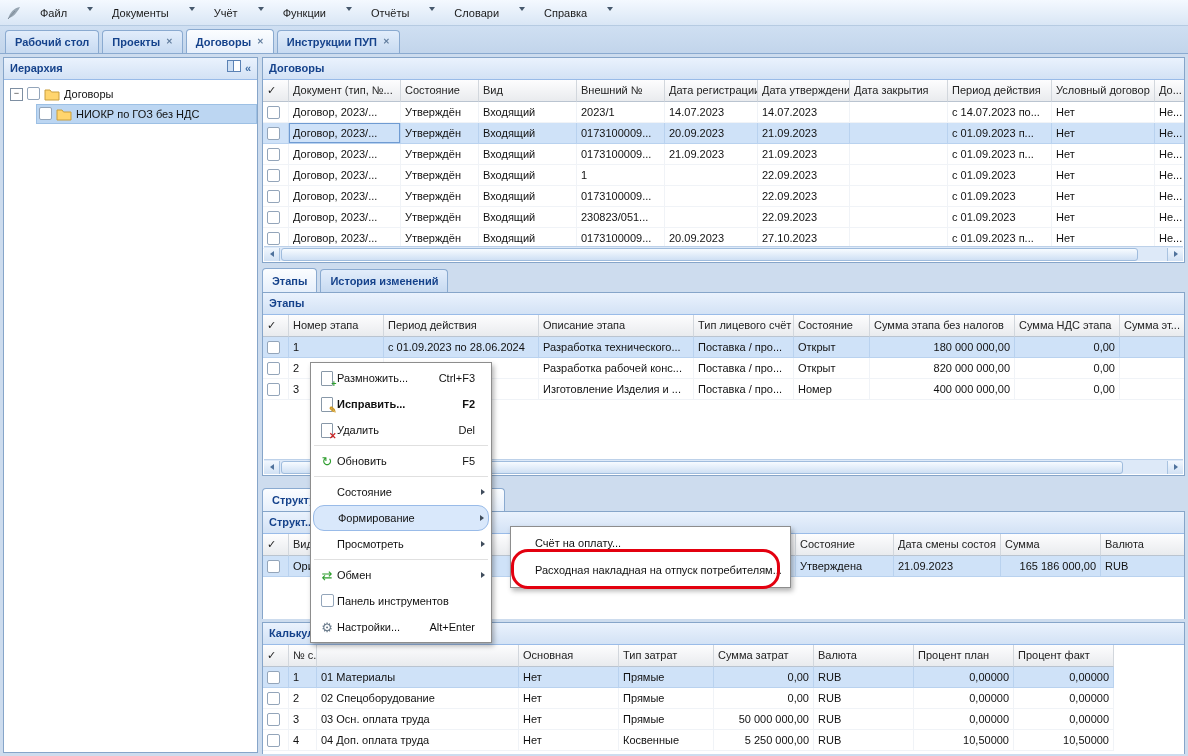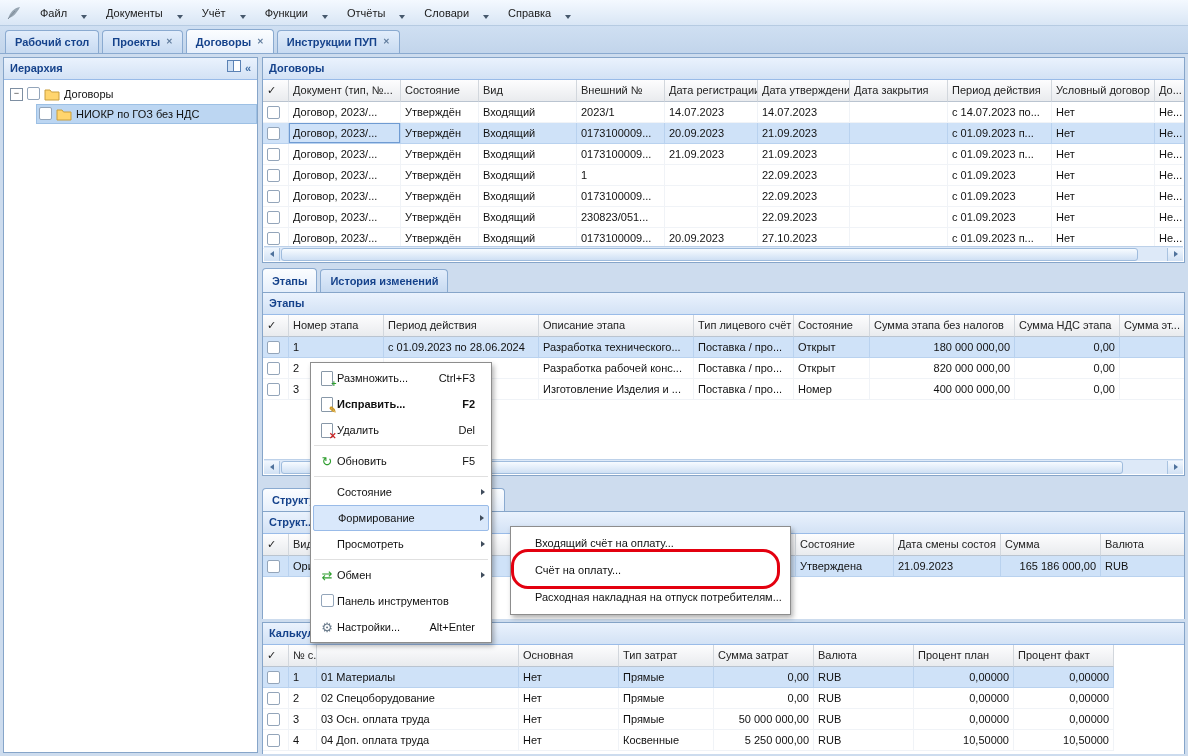--- a/index.html
+++ b/index.html
@@ -4,21 +4,21 @@
 <style>
   html,body{margin:0;padding:0;}
   body{width:1188px;height:756px;position:relative;overflow:hidden;
        font-family:"Liberation Sans",sans-serif;background:#cddcee;font-size:11px;color:#111;}
 
   
   .menubar{position:absolute;left:0;top:0;width:100%;height:26px;box-sizing:border-box;
     background:linear-gradient(#f4f9ff,#d9e6f5);border-bottom:1px solid #b6cbe2;
     display:flex;align-items:center;padding-left:6px;gap:1px;}
   .logo{display:flex;margin-right:8px;}
-  .menu-item{padding:3px 9px;display:flex;align-items:flex-end;gap:14px;color:#1a1a1a;cursor:default;}
+  .menu-item{padding:3px 9px;display:flex;align-items:flex-start;gap:20px;color:#1a1a1a;cursor:default;}
   .caret{width:0;height:0;border-left:3px solid transparent;border-right:3px solid transparent;border-top:4px solid #46586c;}
 
   
   .tabstrip-main{position:absolute;left:0;top:26px;width:100%;height:28px;box-sizing:border-box;
     background:linear-gradient(#cfdff2,#c2d5eb);border-bottom:1px solid #8aaad0;
     display:flex;align-items:flex-end;padding-left:5px;}
   .tab{height:22px;display:flex;align-items:center;gap:6px;padding:0 9px;margin-right:3px;
     background:linear-gradient(#e2edfb,#c7daf1);border:1px solid #8aaad0;border-bottom:none;
     border-radius:4px 4px 0 0;color:#15428b;font-weight:bold;white-space:nowrap;}
   .tab.active{background:linear-gradient(#fbfdff,#e6effb);height:23px;}
@@ -64,21 +64,21 @@
   .tree{padding-top:4px;}
   .tree-row{height:20px;display:flex;align-items:center;gap:4px;padding-left:6px;white-space:nowrap;}
   .tree-row.child{margin-left:32px;background:#bcd6f2;border:1px solid #9dc0e4;padding-left:2px;height:18px;}
   .expander{width:11px;height:11px;border:1px solid #7e8fa2;background:#fff;font-size:9px;line-height:9px;
     text-align:center;color:#333;flex:0 0 auto;}
 
   
   .ctx{position:absolute;background:#fff;border:1px solid #8d8d8d;box-shadow:2px 3px 5px rgba(0,0,0,.3);
     padding:2px;z-index:40;box-sizing:border-box;}
   .ctx-item{height:26px;display:flex;align-items:center;padding:0 4px;}
-  .ctx-item.hl{background:#d9e8fb;border:1px solid #99bbe8;border-radius:2px;height:24px;}
+  .ctx-item.hl{background:#d9e8fb;border:1px solid #99bbe8;border-radius:11px;height:24px;}
   .ctx-ic{width:20px;display:flex;justify-content:center;align-items:center;flex:0 0 auto;}
   .ctx-label{flex:1;white-space:nowrap;overflow:hidden;}
   .ctx-label.bold{font-weight:bold;}
   .ctx-sc{margin-left:8px;white-space:nowrap;}
   .ctx-sc.bold{font-weight:bold;}
   .ctx-arrowbox{width:10px;display:flex;justify-content:flex-end;flex:0 0 auto;}
   .ctx-sep{height:1px;background:#e0e0e0;margin:2px 1px;}
   .mi{width:15px;height:15px;position:relative;display:inline-block;}
   .mi .page{position:absolute;left:1px;top:0;width:10px;height:13px;background:#fff;border:1px solid #8898a8;border-radius:1px;}
   .badge{position:absolute;right:-2px;bottom:-3px;font-size:9px;font-weight:bold;line-height:9px;}
@@ -623,18 +623,17 @@
     <span class="ctx-ic">
         <span class="glyph-ic gray">⚙</span>
       </span>
     <span class="ctx-label">Настройки...</span>
     <span class="ctx-sc">Alt+Enter</span>
     <span class="ctx-arrowbox"></span>
   </div>
 </div>
 
 <div class="sub" style="left:510px;top:526px;width:281px;">
-  <div class="sub-item">Входящий счёт на оплату...</div>
   <div class="sub-item">Счёт на оплату...</div>
   <div class="sub-item">Расходная накладная на отпуск потребителям...</div>
 </div>
 
 <div class="ring" style="left:511px;top:549px;width:263px;height:34px;"></div>
 
 </body></html>

